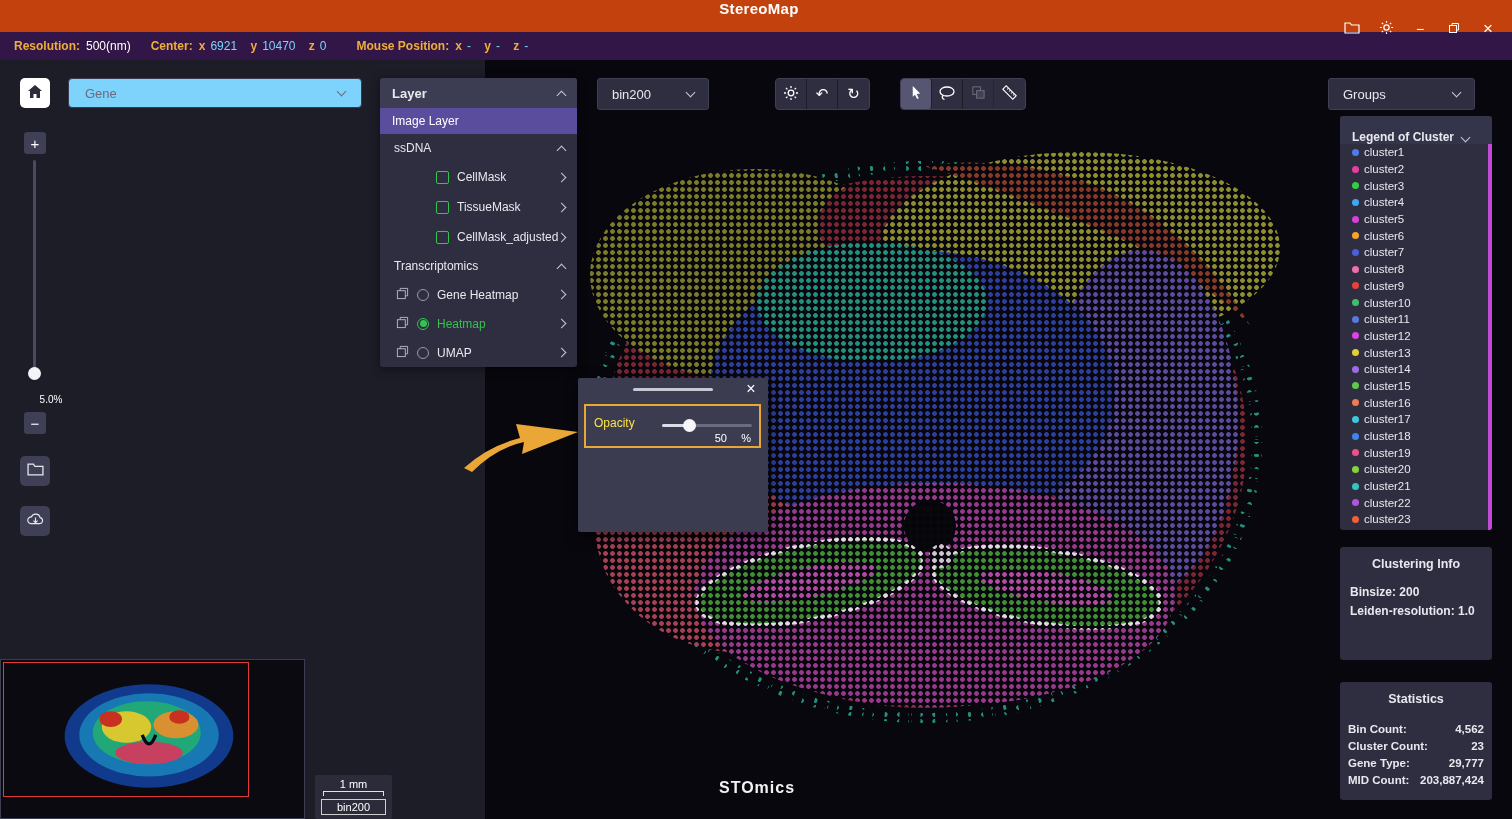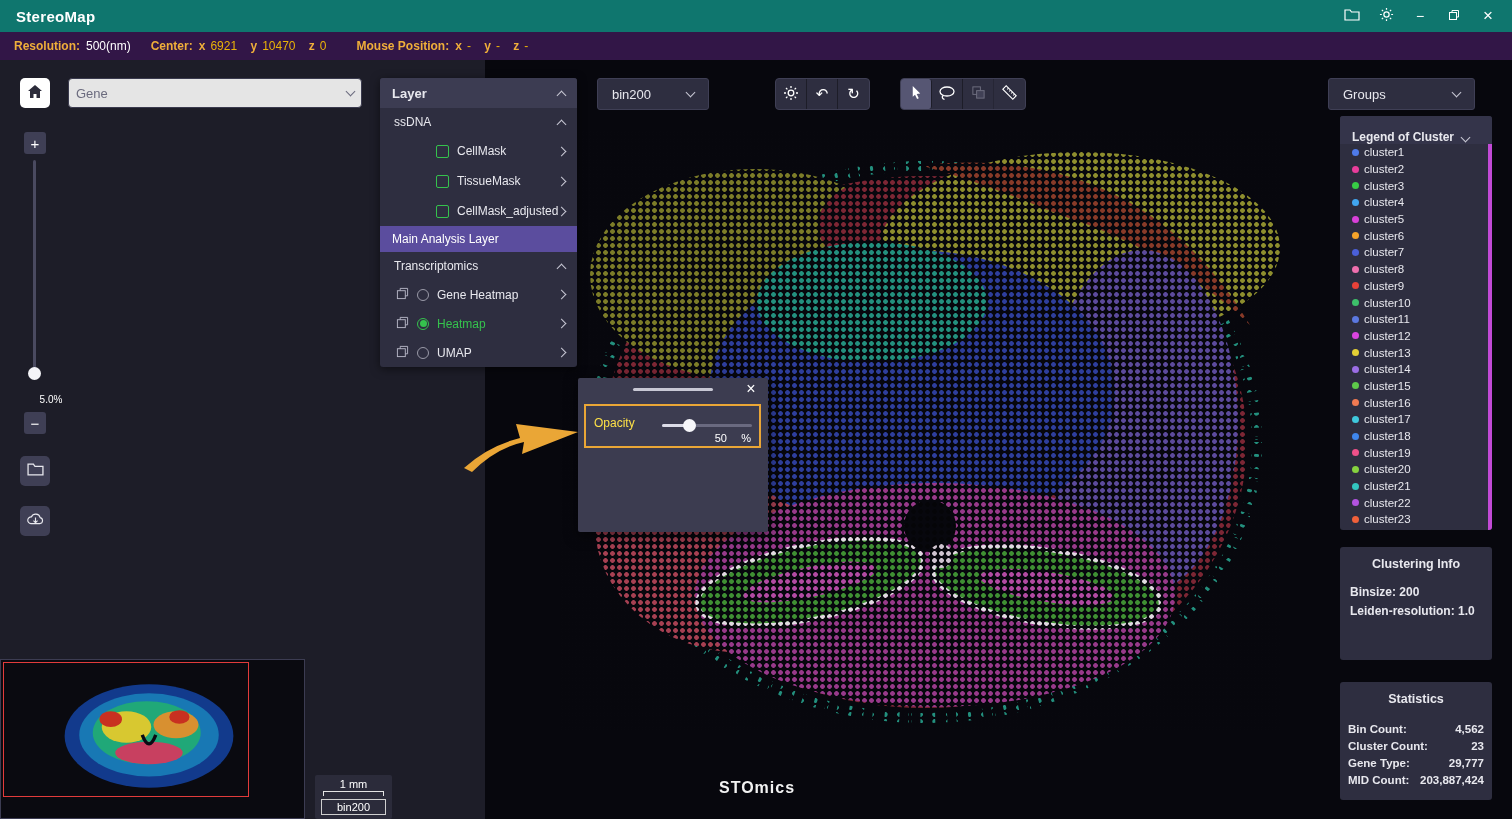--- a/index.html
+++ b/index.html
@@ -1,35 +1,35 @@
 <!DOCTYPE html>
 <html><head>
 <meta charset="utf-8">
 <style>
   * { margin:0; padding:0; box-sizing:border-box; }
   html,body { width:1512px; height:819px; overflow:hidden; background:#1d1d28;
     font-family:"Liberation Sans", sans-serif; color:#e8e8ee; }
   #app { position:relative; width:1512px; height:819px; }
 
   
-  .titlebar { position:absolute; top:0; left:0; right:0; height:32px; background:#0f766e;
-    display:flex; align-items:center; padding:0 10px 0 16px; z-index:10; }
+  .titlebar { position:absolute; top:0; left:0; right:0; height:32px; background:#c2410c;
+    display:flex; align-items:center; padding:0 10px 0 16px; z-index:10;flex-direction:column; }
   .app-title { font-size:15px; font-weight:bold; color:#fff; letter-spacing:.3px; }
   .tb-right { margin-left:auto; display:flex; align-items:center; gap:6px; }
   .tb-btn { width:28px; height:24px; display:flex; align-items:center; justify-content:center;
     color:#fff; font-size:14px; cursor:default; border-radius:3px; }
 
   
   .infobar { position:absolute; top:32px; left:0; right:0; height:28px; background:#321647;
     display:flex; align-items:center; gap:6px; padding:0 14px; font-size:12px; z-index:9; }
   .infobar .lbl { color:#efae3a; font-weight:bold; }
   .infobar .val { color:#fff; margin-right:14px; }
   .coord-pair { display:inline-flex; gap:5px; margin-right:10px; }
   .coord-pair .axis { color:#efae3a; font-weight:bold; }
-  .coord-pair .value { color:#eab308; }
+  .coord-pair .value { color:#7dd3fc; }
 
   
   .workspace { position:absolute; top:60px; left:0; right:0; bottom:0; background:#1d1d28; }
   .canvas { position:absolute; left:485px; top:0; right:0; bottom:0; background:#07070d; overflow:hidden; }
   .brain { position:absolute; left:75px; top:70px; width:720px; height:600px; }
   .brain svg { width:100%; height:100%; }
   .brain .dots { position:absolute; inset:0;
     background-image:radial-gradient(circle, rgba(0,0,0,0) 2.1px, #07070d 2.5px);
     background-size:7px 7px; pointer-events:none; }
   .watermark { position:absolute; left:234px; bottom:22px; font-size:16px; font-weight:bold;
@@ -39,23 +39,23 @@
   .panel { background:#2e2e40; border-radius:3px; position:absolute; z-index:2; }
   .chev { display:inline-block; width:7px; height:7px; border-right:1.6px solid #c8c8d4;
     border-bottom:1.6px solid #c8c8d4; }
   .chev.up { transform:rotate(-135deg); margin-top:4px; }
   .chev.down { transform:rotate(45deg); margin-bottom:3px; }
   .chev.right { transform:rotate(-45deg); }
 
   
   .home-btn { position:absolute; left:20px; top:18px; width:30px; height:30px; background:#fff;
     border-radius:5px; display:flex; align-items:center; justify-content:center; z-index:2; }
-  .gene-select { position:absolute; left:68px; top:18px; width:294px; height:30px; background:#e5e5e5;
+  .gene-select { position:absolute; left:68px; top:18px; width:294px; height:30px; background:#7dd3fc;
     border:1px solid #3a3a4e; border-radius:4px; display:flex; align-items:center;
-    padding:0 7px; color:#6b6b7e; font-size:13px; z-index:2; }
+    padding:0 16px; color:#6b6b7e; font-size:13px; z-index:2; }
   .gene-select .chev { border-color:#6b6b7e; margin-left:auto; }
   .zoom-btn { position:absolute; left:24px; width:22px; height:22px; background:#3f3f55; color:#fff;
     border-radius:3px; display:flex; align-items:center; justify-content:center; font-size:15px; z-index:2; }
   .zoom-track { position:absolute; left:33px; top:100px; width:3px; height:213px; background:#4a4a60;
     border-radius:2px; z-index:2; }
   .zoom-handle { position:absolute; left:28px; top:307px; width:13px; height:13px; background:#f4f4f8;
     border-radius:50%; z-index:3; }
   .zoom-value { position:absolute; left:30px; top:334px; width:42px; text-align:center; font-size:10px;
     color:#fff; z-index:2; }
   .side-btn { position:absolute; left:20px; width:30px; height:30px; background:#3f3f55;
@@ -284,20 +284,23 @@
             <path d="M10 6v5M7.8 9.2L10 11.4l2.2-2.2" fill="none" stroke="#e8e8ee" stroke-width="1.2"></path>
           </svg>
       </span>
     </div>
 
     <div class="panel layer-panel">
       <div class="layer-head">
         <span>Layer</span>
         <span class="chev up"></span>
       </div>
+      <div class="sect-purple">
+        <span>Image Layer</span>
+      </div>
       <div class="group-row">
         <span>ssDNA</span>
         <span class="chev up"></span>
       </div>
       <div>
 
   <div class="lrow">
     <span class="cbox"></span>
     <span>CellMask</span>
     <span class="chev right"></span>
@@ -308,23 +311,20 @@
     <span>TissueMask</span>
     <span class="chev right"></span>
   </div>
 
   <div class="lrow">
     <span class="cbox"></span>
     <span>CellMask_adjusted</span>
     <span class="chev right"></span>
   </div>
 </div>
-      <div class="sect-purple">
-        <span>Main Analysis Layer</span>
-      </div>
       <div class="group-row">
         <span>Transcriptomics</span>
         <span class="chev up"></span>
       </div>
       <div>
   <div class="arow">
     <span>
       <svg width="13" height="13" viewBox="0 0 14 14">
                 <rect x="1.5" y="4" width="8.5" height="8.5" fill="none" stroke="#b8b8c8"></rect>
                 <path d="M4.5 4V1.5h8v8H10" fill="none" stroke="#b8b8c8"></path>

